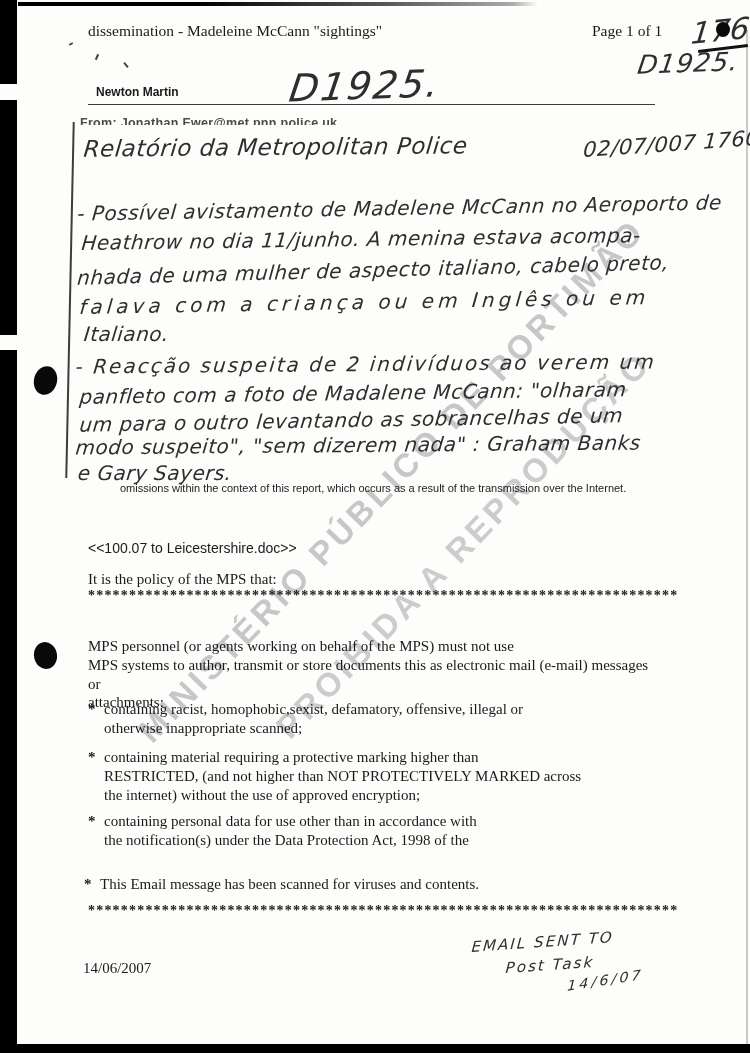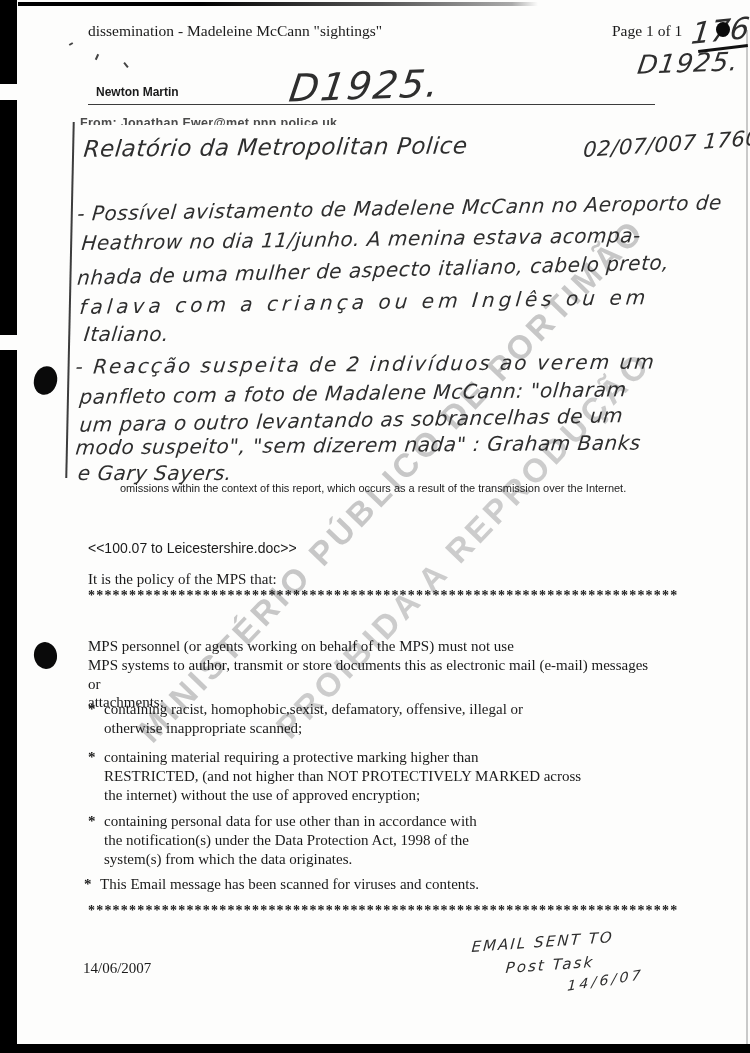--- a/index.html
+++ b/index.html
@@ -48,21 +48,21 @@
   <div class="tickmark" style="left:96px;top:54px;transform:rotate(25deg);"></div>
   <div class="tickmark" style="left:125px;top:62px;transform:rotate(-40deg);"></div>
   <div class="tickmark" style="left:70px;top:42px;height:4px;transform:rotate(60deg);"></div>
 
   <div class="wm" style="left:158px;top:712px;font-size:33px;transform:rotate(-46deg);">MINISTÉRIO PÚBLICO DE PORTIMÃO</div>
   <div class="wm" style="left:296px;top:708px;font-size:33px;transform:rotate(-46deg);color:#cccccc;">PROIBIDA A REPRODUÇÃO</div>
 
   <div class="printed hdr-row">
     <span>dissemination - Madeleine McCann "sightings"</span>
   </div>
-  <div class="printed" style="left:612px;top:22px;font-size:15.5px;">Page 1 of 1</div>
+  <div class="printed" style="left:592px;top:22px;font-size:15.5px;">Page 1 of 1</div>
 
   <div class="hw" style="left:692px;top:12px;font-size:30px;transform:skewX(-12deg) rotate(-6deg);">1761</div>
   <div class="blob" style="left:716px;top:22px;width:14px;height:15px;z-index:4;"></div>
   <div style="position:absolute;left:698px;top:47px;width:50px;height:2.5px;background:#111;transform:rotate(-7deg);z-index:4;"></div>
   <div class="hw" style="left:638px;top:48px;font-size:26px;transform:skewX(-10deg) rotate(-2deg);letter-spacing:1px;">D1925.</div>
 
   <div class="printed sans" style="left:96px;top:85px;font-size:12px;font-weight:bold;">Newton Martin</div>
   <div class="hw hw-big" style="left:290px;top:64px;">D1925.</div>
   <div class="divider"></div>
   <div class="clip-line">From:          Jonathan Ewer@met.pnn.police.uk</div>
@@ -100,21 +100,20 @@
   <div class="bullet printed" style="top:748px;">
     <span class="mk">*</span>
     <div class="bl">containing material requiring a protective marking higher than</div>
     <div class="bl">RESTRICTED, (and not higher than NOT PROTECTIVELY MARKED across</div>
     <div class="bl">the internet) without the use of approved encryption;</div>
   </div>
   <div class="bullet printed" style="top:812px;">
     <span class="mk">*</span>
     <div class="bl">containing personal data for use other than in accordance with</div>
     <div class="bl">the notification(s) under the Data Protection Act, 1998 of the</div>
-    <div class="bl">system(s) from which the data originates.</div>
   </div>
   <div class="bullet printed" style="top:875px;left:84px;">
     <span class="mk">*</span>
     <div class="bl">This Email message has been scanned for viruses and contents.</div>
   </div>
 
   <div class="printed ast" style="left:88px;top:903px;">************************************************************************</div>
 
   <div class="hw" style="left:472px;top:933px;font-size:15px;transform:skewX(-8deg) rotate(-4deg);letter-spacing:2px;">EMAIL SENT TO</div>
   <div class="hw" style="left:506px;top:956px;font-size:15px;transform:skewX(-8deg) rotate(-4deg);letter-spacing:2px;">Post Task</div>

